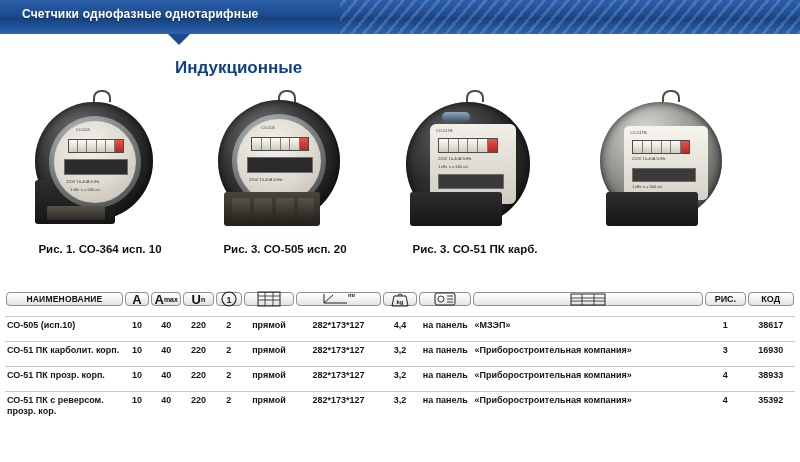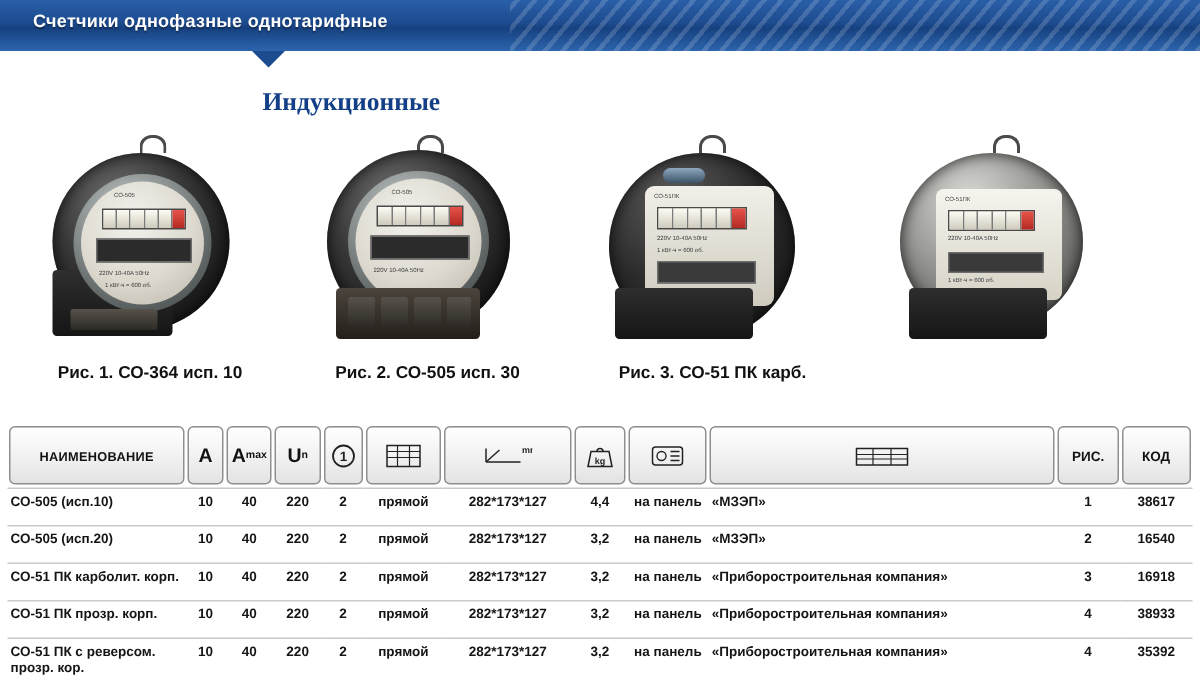--- a/index.html
+++ b/index.html
@@ -57,21 +57,20 @@
   }
 
   
   .section-title {
     position: absolute;
     left: 175px; top: 58px;
     font-size: 17px;
     font-weight: bold;
     color: #123f86;
     white-space: nowrap;
-    font-family: Liberation Serif, serif;
   }
 
   
   .products {
     position: absolute;
     left: 0; top: 88px;
     width: 800px;
     height: 185px;
   }
   .product {
@@ -180,21 +179,21 @@
   }
   table.spec th {
     height: 34px;
     padding: 0;
     vertical-align: middle;
     font-weight: normal;
   }
   .hcell {
     border: 1px solid #8f8f8f;
     border-radius: 4px;
-    height: 39px;
+    height: 14px;
     margin: 2px 1px;
     background: linear-gradient(to bottom, #ffffff 0%, #f2f2f2 50%, #e3e3e3 100%);
     display: flex;
     align-items: center;
     justify-content: center;
     font-size: 9px;
     color: #111;
     font-weight: bold;
     box-sizing: border-box;
   }
@@ -272,21 +271,21 @@
         </div>
         <div class="m-window" style="left:10px; top:38px; width:64px; height:14px;"></div>
         <div class="m-label" style="left:12px; top:58px;">220V 10-40A 50Hz</div>
       </div>
       <div class="m-base" style="left:34px; top:104px; width:96px; height:34px; background:linear-gradient(to bottom,#4a443c,#241f1a);"></div>
       <div class="m-term" style="left:42px; top:110px; width:18px; height:20px;"></div>
       <div class="m-term" style="left:64px; top:110px; width:18px; height:20px;"></div>
       <div class="m-term" style="left:86px; top:110px; width:18px; height:20px;"></div>
       <div class="m-term" style="left:108px; top:110px; width:16px; height:20px;"></div>
     </div>
-    <div class="caption">Рис. 2.  СО-505 исп. 30</div>
+    <div class="caption">Рис. 3.  СО-505 исп. 20</div>
   </div>
 
   <div class="product p3">
     <div class="meter-wrap">
       <div class="m-hook" style="left:86px; top:2px;"></div>
       <div class="m-body" style="left:26px; top:14px; width:124px; height:124px; background:radial-gradient(circle at 34% 24%, #5a5a5a 0%, #2c2c2c 45%, #121212 100%);"></div>
       <div class="m-face" style="left:50px; top:36px; width:86px; height:80px; border-radius:6px; background:linear-gradient(to bottom,#f1efe8,#cfcbbf);">
         <div class="m-label" style="left:6px; top:4px;">СО-51ПК</div>
         <div class="m-digits" style="left:8px; top:14px; width:58px; height:13px;">
           <i></i>
@@ -445,46 +444,32 @@
         <td class="c">2</td>
         <td class="c">прямой</td>
         <td class="c nowrap">282*173*127</td>
         <td class="c">4,4</td>
         <td class="c">на панель</td>
         <td class="l">«МЗЭП»</td>
         <td class="c">1</td>
         <td class="c">38617</td>
       </tr>
       <tr class="row">
-        <td class="l">СО-505 (исп.20)</td>
-        <td class="c">10</td>
-        <td class="c">40</td>
-        <td class="c">220</td>
-        <td class="c">2</td>
-        <td class="c">прямой</td>
-        <td class="c nowrap">282*173*127</td>
-        <td class="c">3,2</td>
-        <td class="c">на панель</td>
-        <td class="l">«МЗЭП»</td>
-        <td class="c">2</td>
-        <td class="c">16540</td>
-      </tr>
-      <tr class="row">
         <td class="l">СО-51 ПК карболит. корп.</td>
         <td class="c">10</td>
         <td class="c">40</td>
         <td class="c">220</td>
         <td class="c">2</td>
         <td class="c">прямой</td>
         <td class="c nowrap">282*173*127</td>
         <td class="c">3,2</td>
         <td class="c">на панель</td>
         <td class="l">«Приборостроительная компания»</td>
         <td class="c">3</td>
-        <td class="c">16918</td>
+        <td class="c">16930</td>
       </tr>
       <tr class="row">
         <td class="l">СО-51 ПК прозр. корп.</td>
         <td class="c">10</td>
         <td class="c">40</td>
         <td class="c">220</td>
         <td class="c">2</td>
         <td class="c">прямой</td>
         <td class="c nowrap">282*173*127</td>
         <td class="c">3,2</td>

